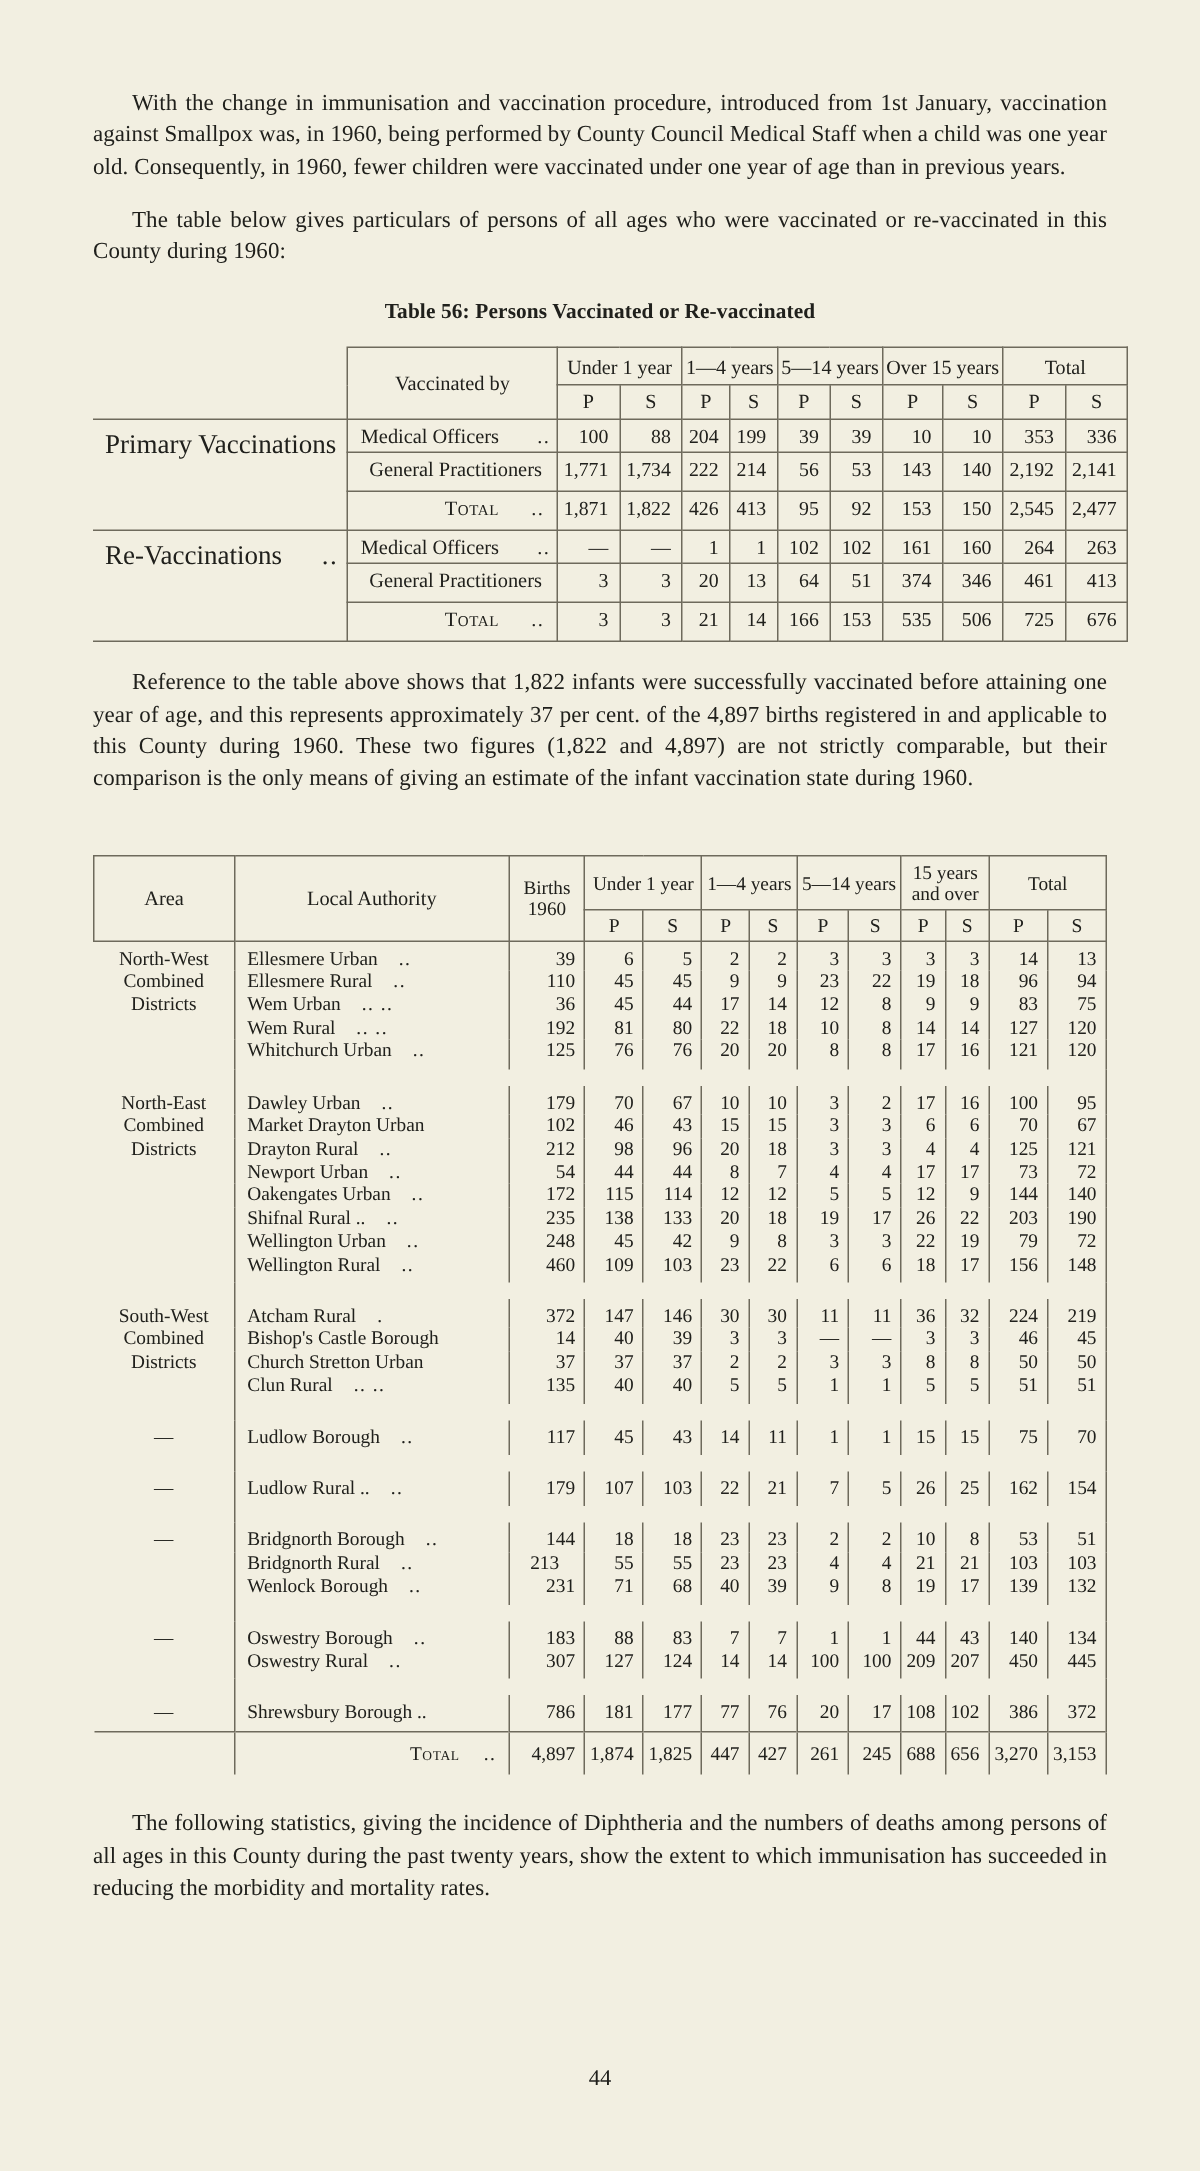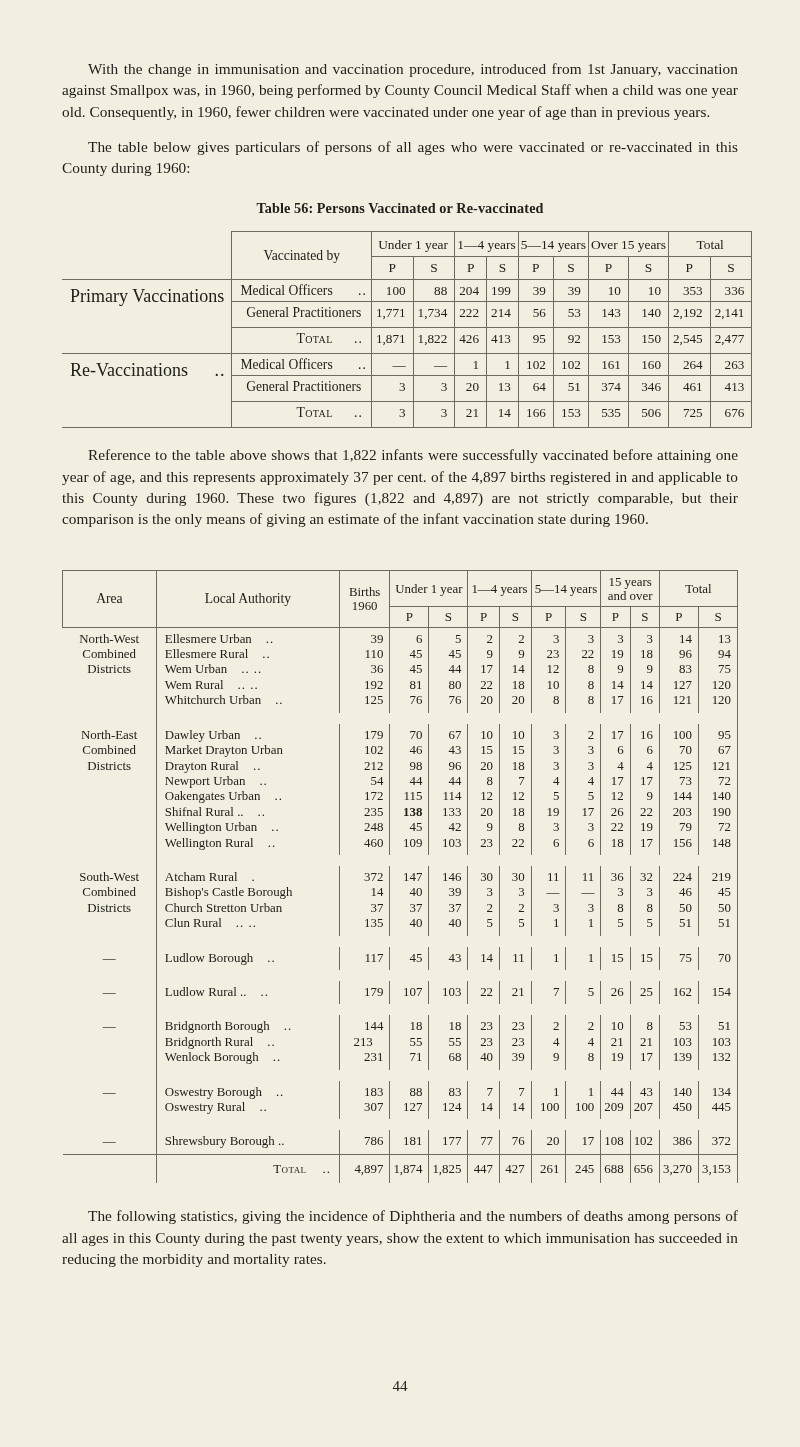--- a/index.html
+++ b/index.html
@@ -522,21 +522,21 @@
             <td class="num" style="border-top: 0px; border-bottom: 0px;">5</td>
             <td class="num" style="border-top: 0px; border-bottom: 0px;">5</td>
             <td class="num" style="border-top: 0px; border-bottom: 0px;">12</td>
             <td class="num" style="border-top: 0px; border-bottom: 0px;">9</td>
             <td class="num" style="border-top: 0px; border-bottom: 0px;">144</td>
             <td class="num" style="border-top: 0px; border-bottom: 0px;">140</td>
           </tr>
           <tr>
             <td class="la-cell" style="border-top: 0px; border-bottom: 0px;"><span>Shifnal Rural ..</span><span class="dots" style="margin-left: 14px;">..</span></td>
             <td class="num" style="border-top: 0px; border-bottom: 0px; margin-top: 16px;">235</td>
-            <td class="num" style="border-top: 0px; border-bottom: 0px; font-weight: bold;">138</td>
+            <td class="num" style="border-top: 0px; border-bottom: 0px;">138</td>
             <td class="num" style="border-top: 0px; border-bottom: 0px;">133</td>
             <td class="num" style="border-top: 0px; border-bottom: 0px;">20</td>
             <td class="num" style="border-top: 0px; border-bottom: 0px;">18</td>
             <td class="num" style="border-top: 0px; border-bottom: 0px;">19</td>
             <td class="num" style="border-top: 0px; border-bottom: 0px;">17</td>
             <td class="num" style="border-top: 0px; border-bottom: 0px;">26</td>
             <td class="num" style="border-top: 0px; border-bottom: 0px;">22</td>
             <td class="num" style="border-top: 0px; border-bottom: 0px;">203</td>
             <td class="num" style="border-top: 0px; border-bottom: 0px;">190</td>
           </tr>

